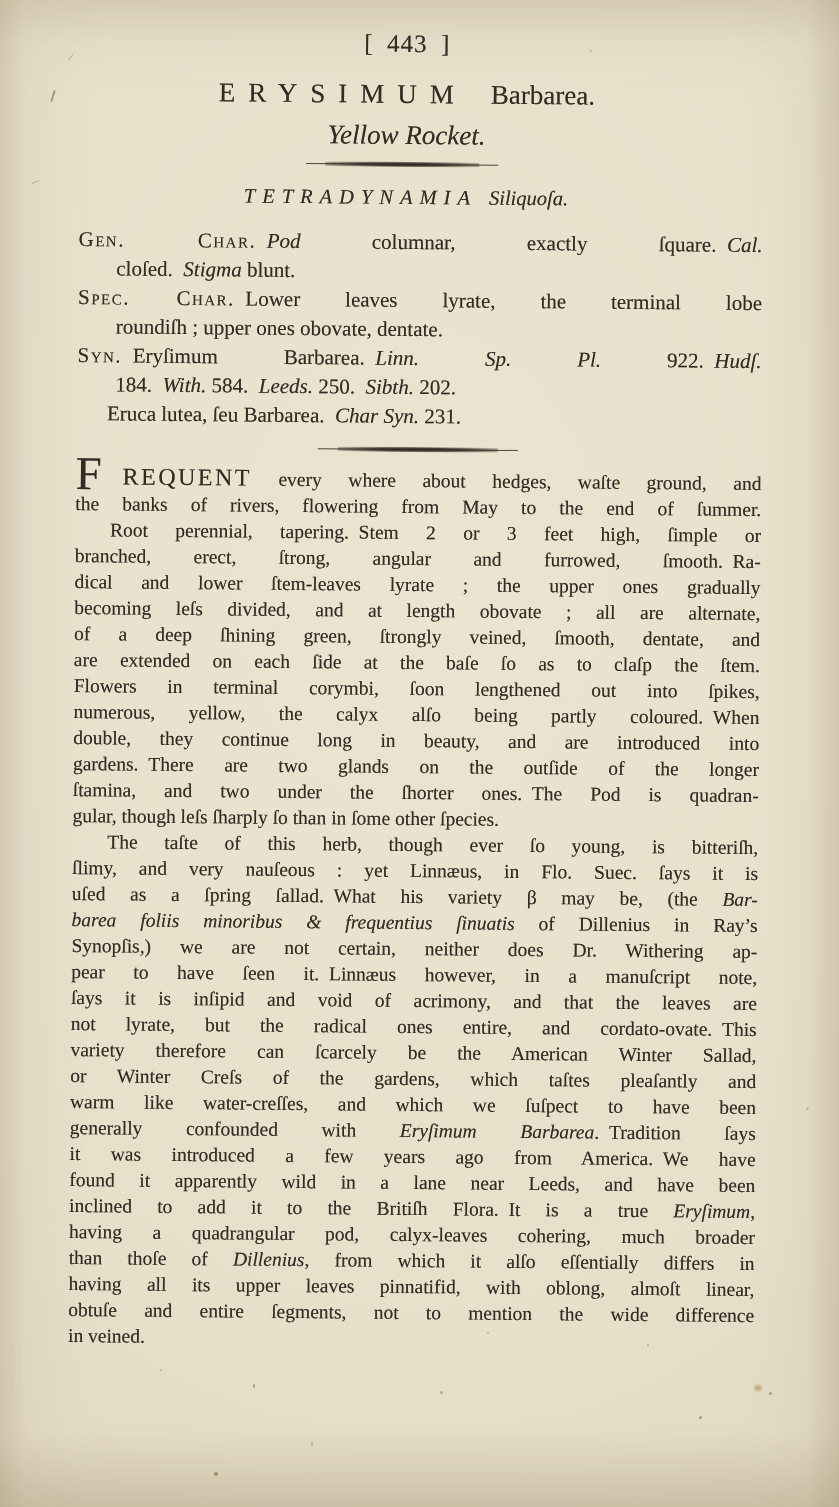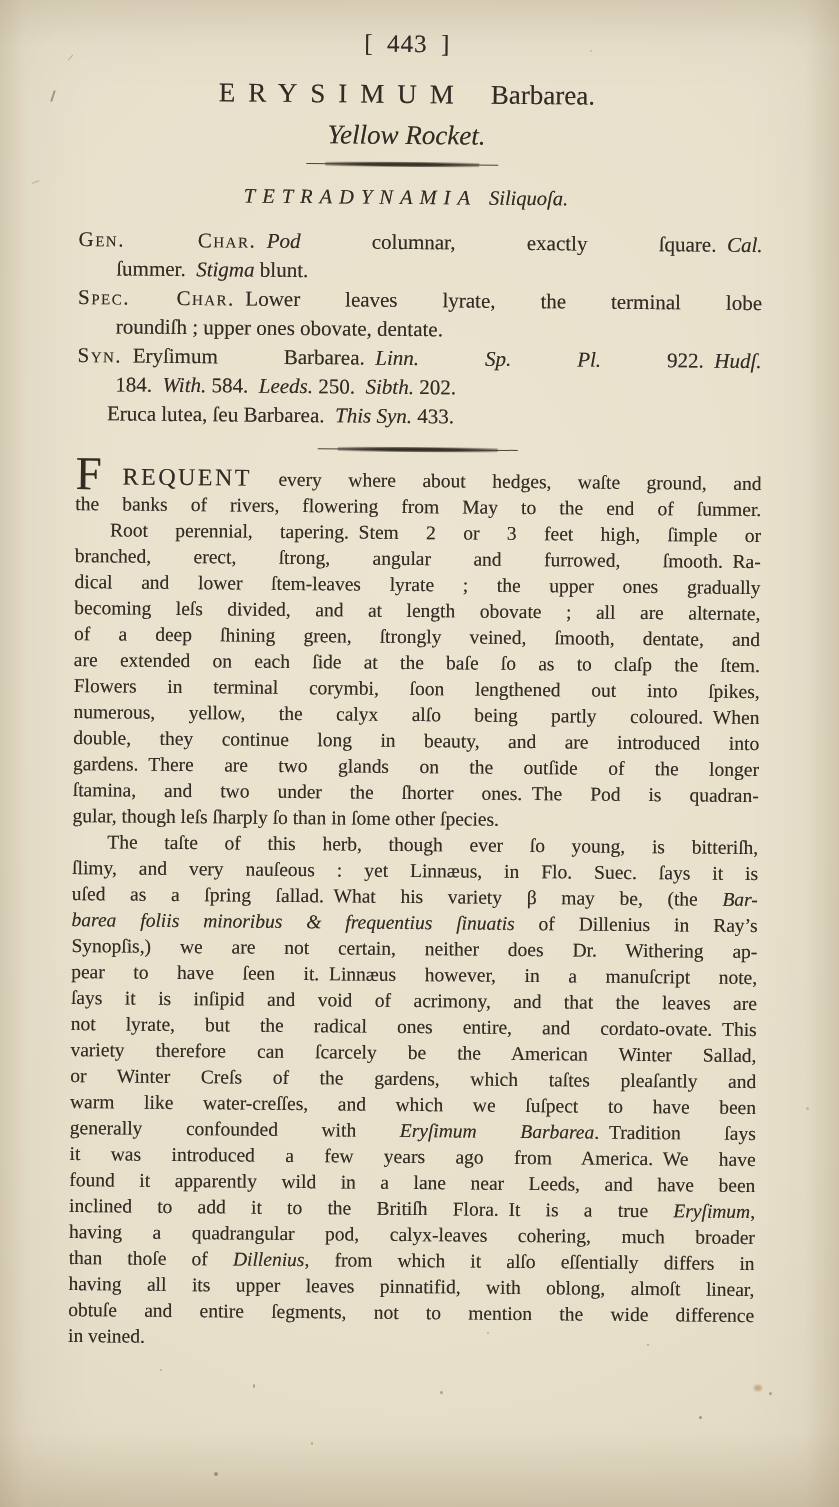--- a/index.html
+++ b/index.html
@@ -64,26 +64,26 @@
     <div class="abs common">Yellow Rocket.</div>
 
     <div class="abs rule" style="left:307px;top:162px;width:192px;"></div>
 
     <div class="abs classline">
       <span class="classif">TETRADYNAMIA</span><span class="order">Siliquoſa.</span>
     </div>
 
     <div class="abs charblock" id="char-block">
         <div class="tline just"><span class="sc">Gen. Char.</span><span> </span><span class="it">Pod</span><span> columnar, exactly ſquare. </span><span class="it">Cal.</span></div>
-        <div class="tline cind1"><span>ſummer. </span><span class="it">Stigma</span><span> blunt.</span></div>
+        <div class="tline cind1"><span>cloſed. </span><span class="it">Stigma</span><span> blunt.</span></div>
         <div class="tline just"><span class="sc">Spec. Char.</span><span> Lower leaves lyrate, the terminal lobe</span></div>
         <div class="tline cind1"><span>roundiſh ; upper ones obovate, dentate.</span></div>
         <div class="tline just"><span class="sc">Syn.</span><span> Eryſimum Barbarea. </span><span class="it">Linn. Sp. Pl.</span><span> 922. </span><span class="it">Hudſ.</span></div>
         <div class="tline cind1"><span>184. </span><span class="it">With.</span><span> 584. </span><span class="it">Leeds.</span><span> 250. </span><span class="it">Sibth.</span><span> 202.</span></div>
-        <div class="tline cind2"><span>Eruca lutea, ſeu Barbarea. </span><span class="it">This Syn.</span><span> 433.</span></div>
+        <div class="tline cind2"><span>Eruca lutea, ſeu Barbarea. </span><span class="it">Char Syn.</span><span> 231.</span></div>
       </div>
 
     <div class="abs rule" style="left:321px;top:447px;width:200px;"></div>
 
     <div class="abs bodyblock" id="body-block">
         <div class="tline just dcline"><span class="dropcap">F</span><span class="caps">REQUENT</span><span> every where about hedges, waſte ground, and</span></div>
         <div class="tline just"><span>the banks of rivers, flowering from May to the end of ſummer.</span></div>
         <div class="tline just pind"><span>Root perennial, tapering. Stem 2 or 3 feet high, ſimple or</span></div>
         <div class="tline just"><span>branched, erect, ſtrong, angular and furrowed, ſmooth. Ra-</span></div>
         <div class="tline just"><span>dical and lower ſtem-leaves lyrate ; the upper ones gradually</span></div>

